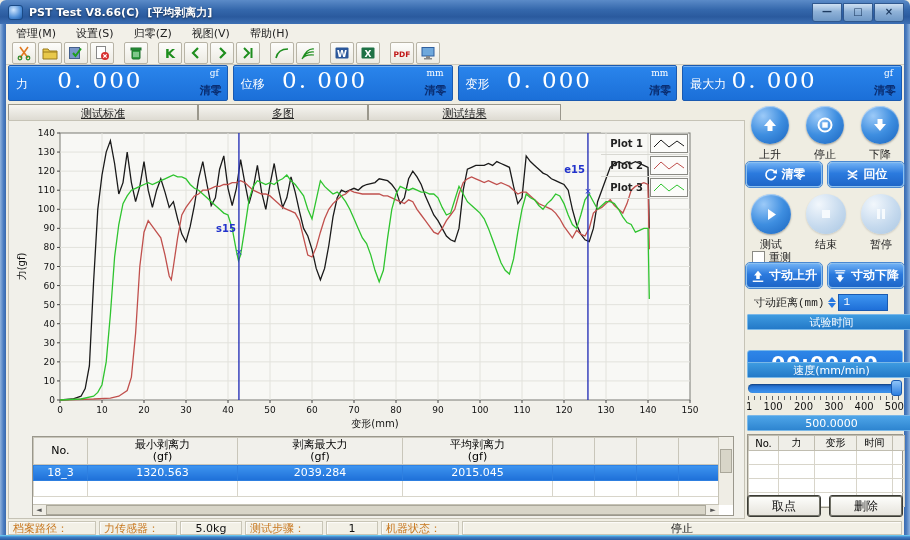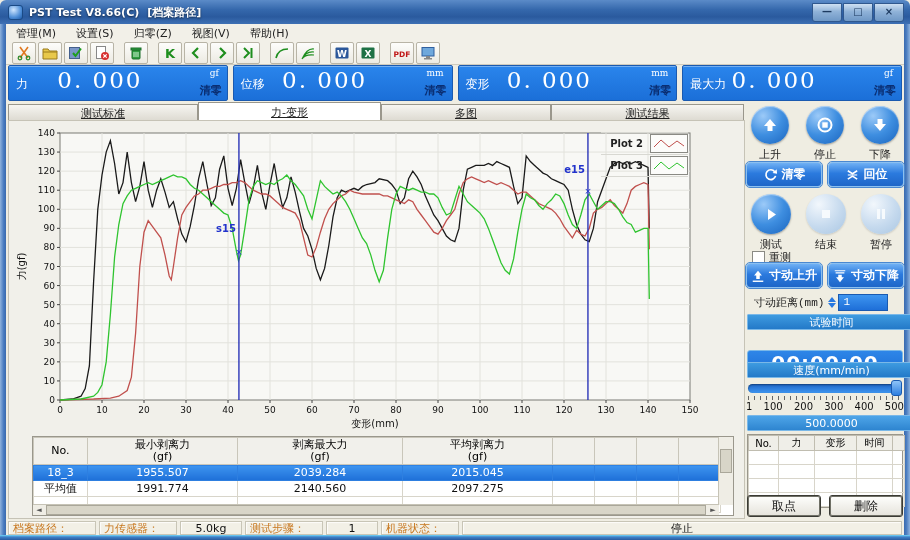--- a/index.html
+++ b/index.html
@@ -119,21 +119,21 @@
   .seg.lab{color:#C87820;}
   .seg.val{color:#111;justify-content:center;}
   svg text{font-family:"DejaVu Sans","Liberation Sans",sans-serif;}
 </style>
 </head>
 <body>
 
 <div class="abs titlebar">
   <span class="appicon"></span>
   <span>PST Test V8.66(C)</span>
-  <span class="title-sub">[档案路径]</span>
+  <span class="title-sub">[平均剥离力]</span>
   <span class="winbtns">
     <span class="winbtn">—</span>
     <span class="winbtn">□</span>
     <span class="winbtn">×</span>
   </span>
 </div>
 <div class="abs frame-l"></div>
 <div class="abs frame-r"></div>
 
 <div class="abs menubar">
@@ -261,21 +261,20 @@
   <div class="disp">
     <span class="lbl">最大力</span>
     <span class="val">0. 000</span>
     <span class="unit">gf</span>
     <span class="clr">清零</span>
   </div>
 </div>
 
 <div class="abs tabrow">
   <div class="tab" style="width:190px">测试标准</div>
-  <div class="tab active" style="width:183px">力-变形</div>
   <div class="tab" style="width:170px">多图</div>
   <div class="tab" style="width:193px">测试结果</div>
 </div>
 
 <div class="abs mainpanel"></div>
 
 <div class="abs chartbox">
   <svg id="chart-svg" width="726" height="308">
       <rect x="46" y="9" width="630" height="267" fill="#F8F8F5" stroke="#7A7A74"></rect>
       <line x1="88" y1="9" x2="88" y2="276" stroke="#E2E2DC"></line>
@@ -374,20 +373,26 @@
       <polyline points="46.0,276.0 67.0,275.0 79.6,272.2 83.8,268.4 88.0,260.7 92.2,237.9 96.4,190.2 100.6,133.0 104.8,100.5 109.0,79.6 113.2,71.9 117.4,66.2 121.6,64.3 125.8,62.4 130.0,60.5 134.2,58.6 138.4,60.5 142.6,58.6 146.8,56.7 151.0,54.8 155.2,52.9 159.4,51.0 163.6,52.9 167.8,52.9 172.0,54.8 176.2,60.5 180.4,64.3 184.6,66.2 188.8,70.0 193.0,73.8 197.2,77.7 201.4,81.5 205.6,85.3 209.8,89.1 214.0,91.0 218.2,104.4 222.4,127.2 224.5,136.8 226.6,131.1 230.8,104.4 235.0,75.8 239.2,62.4 243.4,56.7 247.6,58.6 251.8,60.5 256.0,58.6 260.2,60.5 264.4,56.7 268.6,54.8 272.8,51.0 277.0,56.7 281.2,60.5 285.4,66.2 289.6,71.9 293.8,85.3 298.0,94.8 302.2,75.8 306.4,56.7 310.6,62.4 314.8,66.2 319.0,70.0 323.2,68.1 327.4,71.9 331.6,77.7 335.8,85.3 340.0,94.8 344.2,104.4 348.4,113.9 352.6,119.6 356.8,131.1 361.0,146.3 365.2,157.8 369.4,146.3 373.6,113.9 377.8,85.3 382.0,70.0 386.2,62.4 390.4,64.3 394.6,66.2 398.8,64.3 403.0,66.2 407.2,68.1 411.4,68.1 415.6,70.0 419.8,70.0 424.0,73.8 428.2,83.4 432.4,91.0 436.6,89.1 440.8,75.8 445.0,62.4 449.2,70.0 453.4,77.7 457.6,81.5 461.8,85.3 466.0,89.1 470.2,94.8 474.4,104.4 478.6,115.8 482.8,127.2 487.0,138.7 491.2,146.3 495.4,150.1 499.6,134.9 503.8,108.2 508.0,85.3 512.2,70.0 516.4,73.8 520.6,75.8 524.8,81.5 529.0,85.3 533.2,79.6 537.4,75.8 541.6,70.0 545.8,71.9 550.0,79.6 554.2,91.0 558.4,100.5 562.6,104.4 566.8,91.0 571.0,75.8 575.2,70.0 579.4,77.7 583.6,85.3 587.8,81.5 592.0,77.7 596.2,77.7 600.4,79.6 604.6,85.3 608.8,92.9 613.0,98.6 617.2,100.5 621.4,108.2 625.6,106.3 629.8,104.4 634.0,104.4 635.3,174.9" fill="none" stroke="#2FC42F" stroke-width="1.3"></polyline>
       <line x1="224.92" y1="9" x2="224.92" y2="276" stroke="#2B35B8" stroke-width="1.4"></line>
       <text x="221.92" y="108.17142857142858" text-anchor="end" font-size="10px" font-weight="bold" fill="#2233CC">s15</text>
       <text x="224.92" y="131.05714285714285" text-anchor="middle" font-size="9px" fill="#2233CC">×</text>
       <line x1="573.94" y1="9" x2="573.94" y2="276" stroke="#2B35B8" stroke-width="1.4"></line>
       <text x="570.94" y="49.05000000000001" text-anchor="end" font-size="10px" font-weight="bold" fill="#2233CC">e15</text>
       <text x="573.94" y="70.02857142857144" text-anchor="middle" font-size="9px" fill="#2233CC">×</text>
     </svg>
   <div class="legend">
     <div class="lrow">
+      <span class="ltxt">Plot 1</span>
+      <svg class="lswatch legend-swatch" viewBox="0 0 36 17">
+          <polyline points="3,12 10,5 18,12 26,6 33,11" fill="none" stroke="#1a1a1a"></polyline>
+        </svg>
+    </div>
+    <div class="lrow">
       <span class="ltxt">Plot 2</span>
       <svg class="lswatch legend-swatch" viewBox="0 0 36 17">
           <polyline points="3,12 10,5 18,12 26,6 33,11" fill="none" stroke="#C0504D"></polyline>
         </svg>
     </div>
     <div class="lrow">
       <span class="ltxt">Plot 3</span>
       <svg class="lswatch legend-swatch" viewBox="0 0 36 17">
           <polyline points="3,12 10,5 18,12 26,6 33,11" fill="none" stroke="#2FC42F"></polyline>
         </svg>
@@ -439,33 +444,23 @@
           </th>
           <th>
             <div></div>
             <div></div>
           </th>
         </tr>
       </thead>
     <tbody>
         <tr class="sel">
           <td>18_3</td>
-          <td>1955.507</td>
+          <td>1320.563</td>
           <td>2039.284</td>
           <td>2015.045</td>
-          <td></td>
-          <td></td>
-          <td></td>
-          <td></td>
-        </tr>
-        <tr>
-          <td>平均值</td>
-          <td>1991.774</td>
-          <td>2140.560</td>
-          <td>2097.275</td>
           <td></td>
           <td></td>
           <td></td>
           <td></td>
         </tr>
         <tr>
           <td></td>
           <td></td>
           <td></td>
           <td></td>

